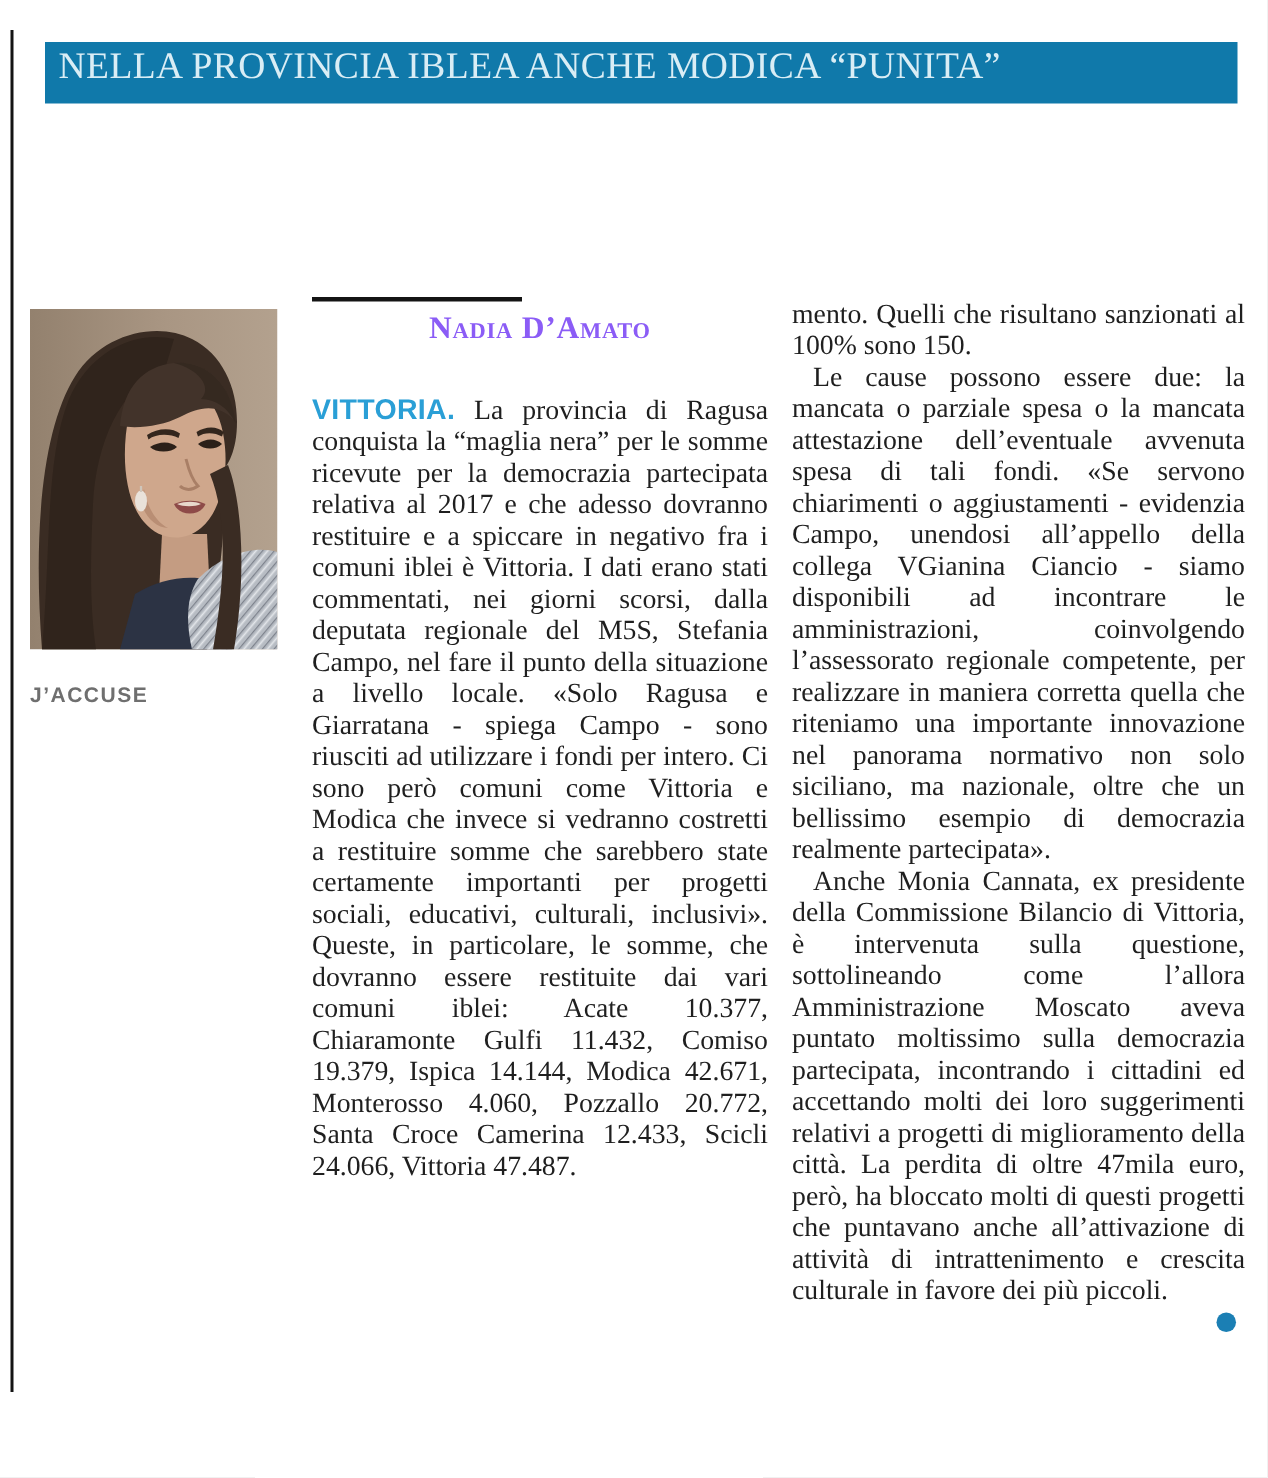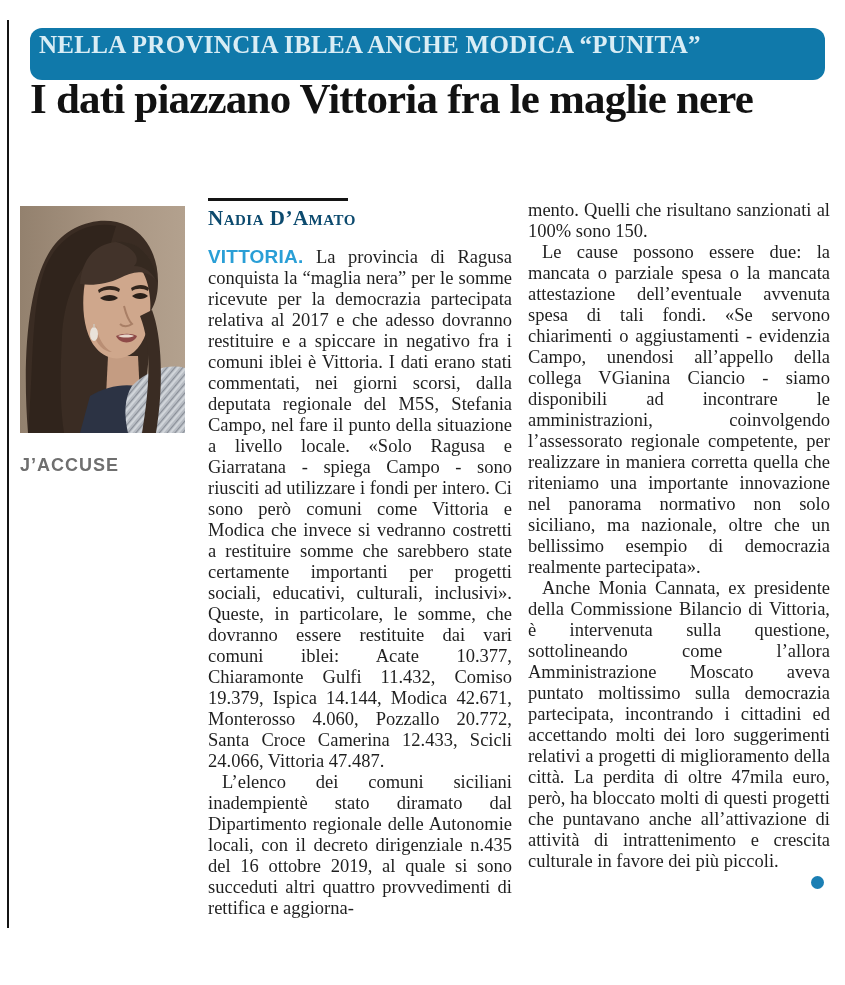--- a/index.html
+++ b/index.html
@@ -10,32 +10,31 @@
     margin:0 auto;
     overflow:hidden;
     font-family:"Liberation Serif", serif;
     color:#1d1d1d;
   }
   .left-rule{
     position:absolute;left:7px;top:20px;width:2px;height:908px;
     background:#141414;
   }
   .kicker-banner{
-    position:absolute;left:30px;top:28px;width:795px;height:52px;
+    position:absolute;left:30px;top:28px;width:795px;height:41px;
     background:#1079aa;
     color:#d9edf5;
     font-family:"Liberation Serif", serif;
-    font-weight:bold;
+    font-weight:normal;
     font-size:25px;
     line-height:34px;
     padding-left:9px;
     box-sizing:border-box;
     letter-spacing:0.3px;
     white-space:nowrap;
-    border-radius:12px;
   }
   .headline{
     position:absolute;left:30px;top:76px;width:800px;
     font-family:"Liberation Serif", serif;
     font-weight:bold;
     font-size:43px;
     line-height:1.08;
     letter-spacing:-0.8px;
     color:#121212;
     margin:0;
@@ -44,21 +43,21 @@
 
   
   .col-left{position:absolute;left:20px;top:206px;width:168px;}
   .photo{
     width:165px;height:227px;display:block;
   }
   .jaccuse{
     margin-top:22px;
     font-family:"Liberation Sans", sans-serif;
     font-weight:bold;
-    font-size:18px;
+    font-size:14px;
     letter-spacing:1px;
     color:#6f6f6f;
   }
   .caption{
     margin-top:16px;
     font-family:"Liberation Sans", sans-serif;
     font-size:16.5px;
     line-height:1.36;
     color:#4c4c4c;
   }
@@ -66,22 +65,23 @@
   
   .col-mid{position:absolute;left:208px;top:198px;width:304px;}
   .col-right{position:absolute;left:528px;top:200px;width:302px;}
   .byline-rule{width:140px;height:3px;background:#141414;margin-bottom:5px;}
   .byline{
     font-family:"Liberation Serif", serif;
     font-weight:bold;
     font-variant:small-caps;
     font-size:21px;
     letter-spacing:0.5px;
-    color:#0c4a6e;
-    margin-bottom:15px;
+    color:#8b5cf6;
+    margin-bottom:32px;
+    text-align:center;
   }
   .para{
     margin:0;
     font-size:18.5px;
     line-height:21px;
     text-align:justify;
     hyphens:auto;
     -webkit-hyphens:auto;
     color:#1f1f1f;
   }
@@ -104,21 +104,20 @@
 
 <div class="page">
 
   <div class="left-rule"></div>
 
   <div class="kicker-banner">
     <span>NELLA PROVINCIA IBLEA ANCHE MODICA “PUNITA”</span>
   </div>
 
   <h1 class="headline">
-    <span>I dati piazzano Vittoria fra le maglie nere</span>
   </h1>
 
   <div class="col-left">
     <svg class="photo" viewBox="0 0 165 227" xmlns="http://www.w3.org/2000/svg">
       <defs>
         <linearGradient id="bgGrad" x1="0" y1="0" x2="1" y2="0">
           <stop offset="0" stop-color="#93816e"></stop>
           <stop offset="0.55" stop-color="#a99683"></stop>
           <stop offset="1" stop-color="#b3a18e"></stop>
         </linearGradient>
@@ -163,21 +162,20 @@
       <path d="M120 110 C132 140 130 180 122 227 L136 227 C144 180 142 130 132 104 Z" fill="#3a2c23"></path>
     </svg>
 
     <div class="jaccuse">J’ACCUSE</div>
   </div>
 
   <div class="col-mid">
     <div class="byline-rule"></div>
     <div class="byline">Nadia D’Amato</div>
     <p class="para"><span class="lead">VITTORIA.</span> <span>La provincia di Ragusa conquista la “maglia nera” per le somme ricevute per la democrazia partecipata relativa al 2017 e che adesso dovranno restituire e a spiccare in negativo fra i comuni iblei è Vittoria. I dati erano stati commentati, nei giorni scorsi, dalla deputata regionale del M5S, Stefania Campo, nel fare il punto della situazione a livello locale. «Solo Ragusa e Giarratana - spiega Campo - sono riusciti ad utilizzare i fondi per intero. Ci sono però comuni come Vittoria e Modica che invece si vedranno costretti a restituire somme che sarebbero state certamente importanti per progetti sociali, educativi, culturali, inclusivi». Queste, in particolare, le somme, che dovranno essere restituite dai vari comuni iblei: Acate 10.377, Chiaramonte Gulfi 11.432, Comiso 19.379, Ispica 14.144, Modica 42.671, Monterosso 4.060, Pozzallo 20.772, Santa Croce Camerina 12.433, Scicli 24.066, Vittoria 47.487.</span></p>
-    <p class="para indent">L’elenco dei comuni siciliani inadempientè stato diramato dal Dipartimento regionale delle Autonomie locali, con il decreto dirigenziale n.435 del 16 ottobre 2019, al quale si sono succeduti altri quattro provvedimenti di rettifica e aggiorna-</p>
   </div>
 
   <div class="col-right">
     <p class="para">mento. Quelli che risultano sanzionati al 100% sono 150.</p>
     <p class="para indent">Le cause possono essere due: la mancata o parziale spesa o la mancata attestazione dell’eventuale avvenuta spesa di tali fondi. «Se servono chiarimenti o aggiustamenti - evidenzia Campo, unendosi all’appello della collega VGianina Ciancio - siamo disponibili ad incontrare le amministrazioni, coinvolgendo l’assessorato regionale competente, per realizzare in maniera corretta quella che riteniamo una importante innovazione nel panorama normativo non solo siciliano, ma nazionale, oltre che un bellissimo esempio di democrazia realmente partecipata».</p>
     <p class="para indent">Anche Monia Cannata, ex presidente della Commissione Bilancio di Vittoria, è intervenuta sulla questione, sottolineando come l’allora Amministrazione Moscato aveva puntato moltissimo sulla democrazia partecipata, incontrando i cittadini ed accettando molti dei loro suggerimenti relativi a progetti di miglioramento della città. La perdita di oltre 47mila euro, però, ha bloccato molti di questi progetti che puntavano anche all’attivazione di attività di intrattenimento e crescita culturale in favore dei più piccoli.</p>
     <div class="end-dot-row">
       <span class="end-dot"></span>
     </div>
   </div>

